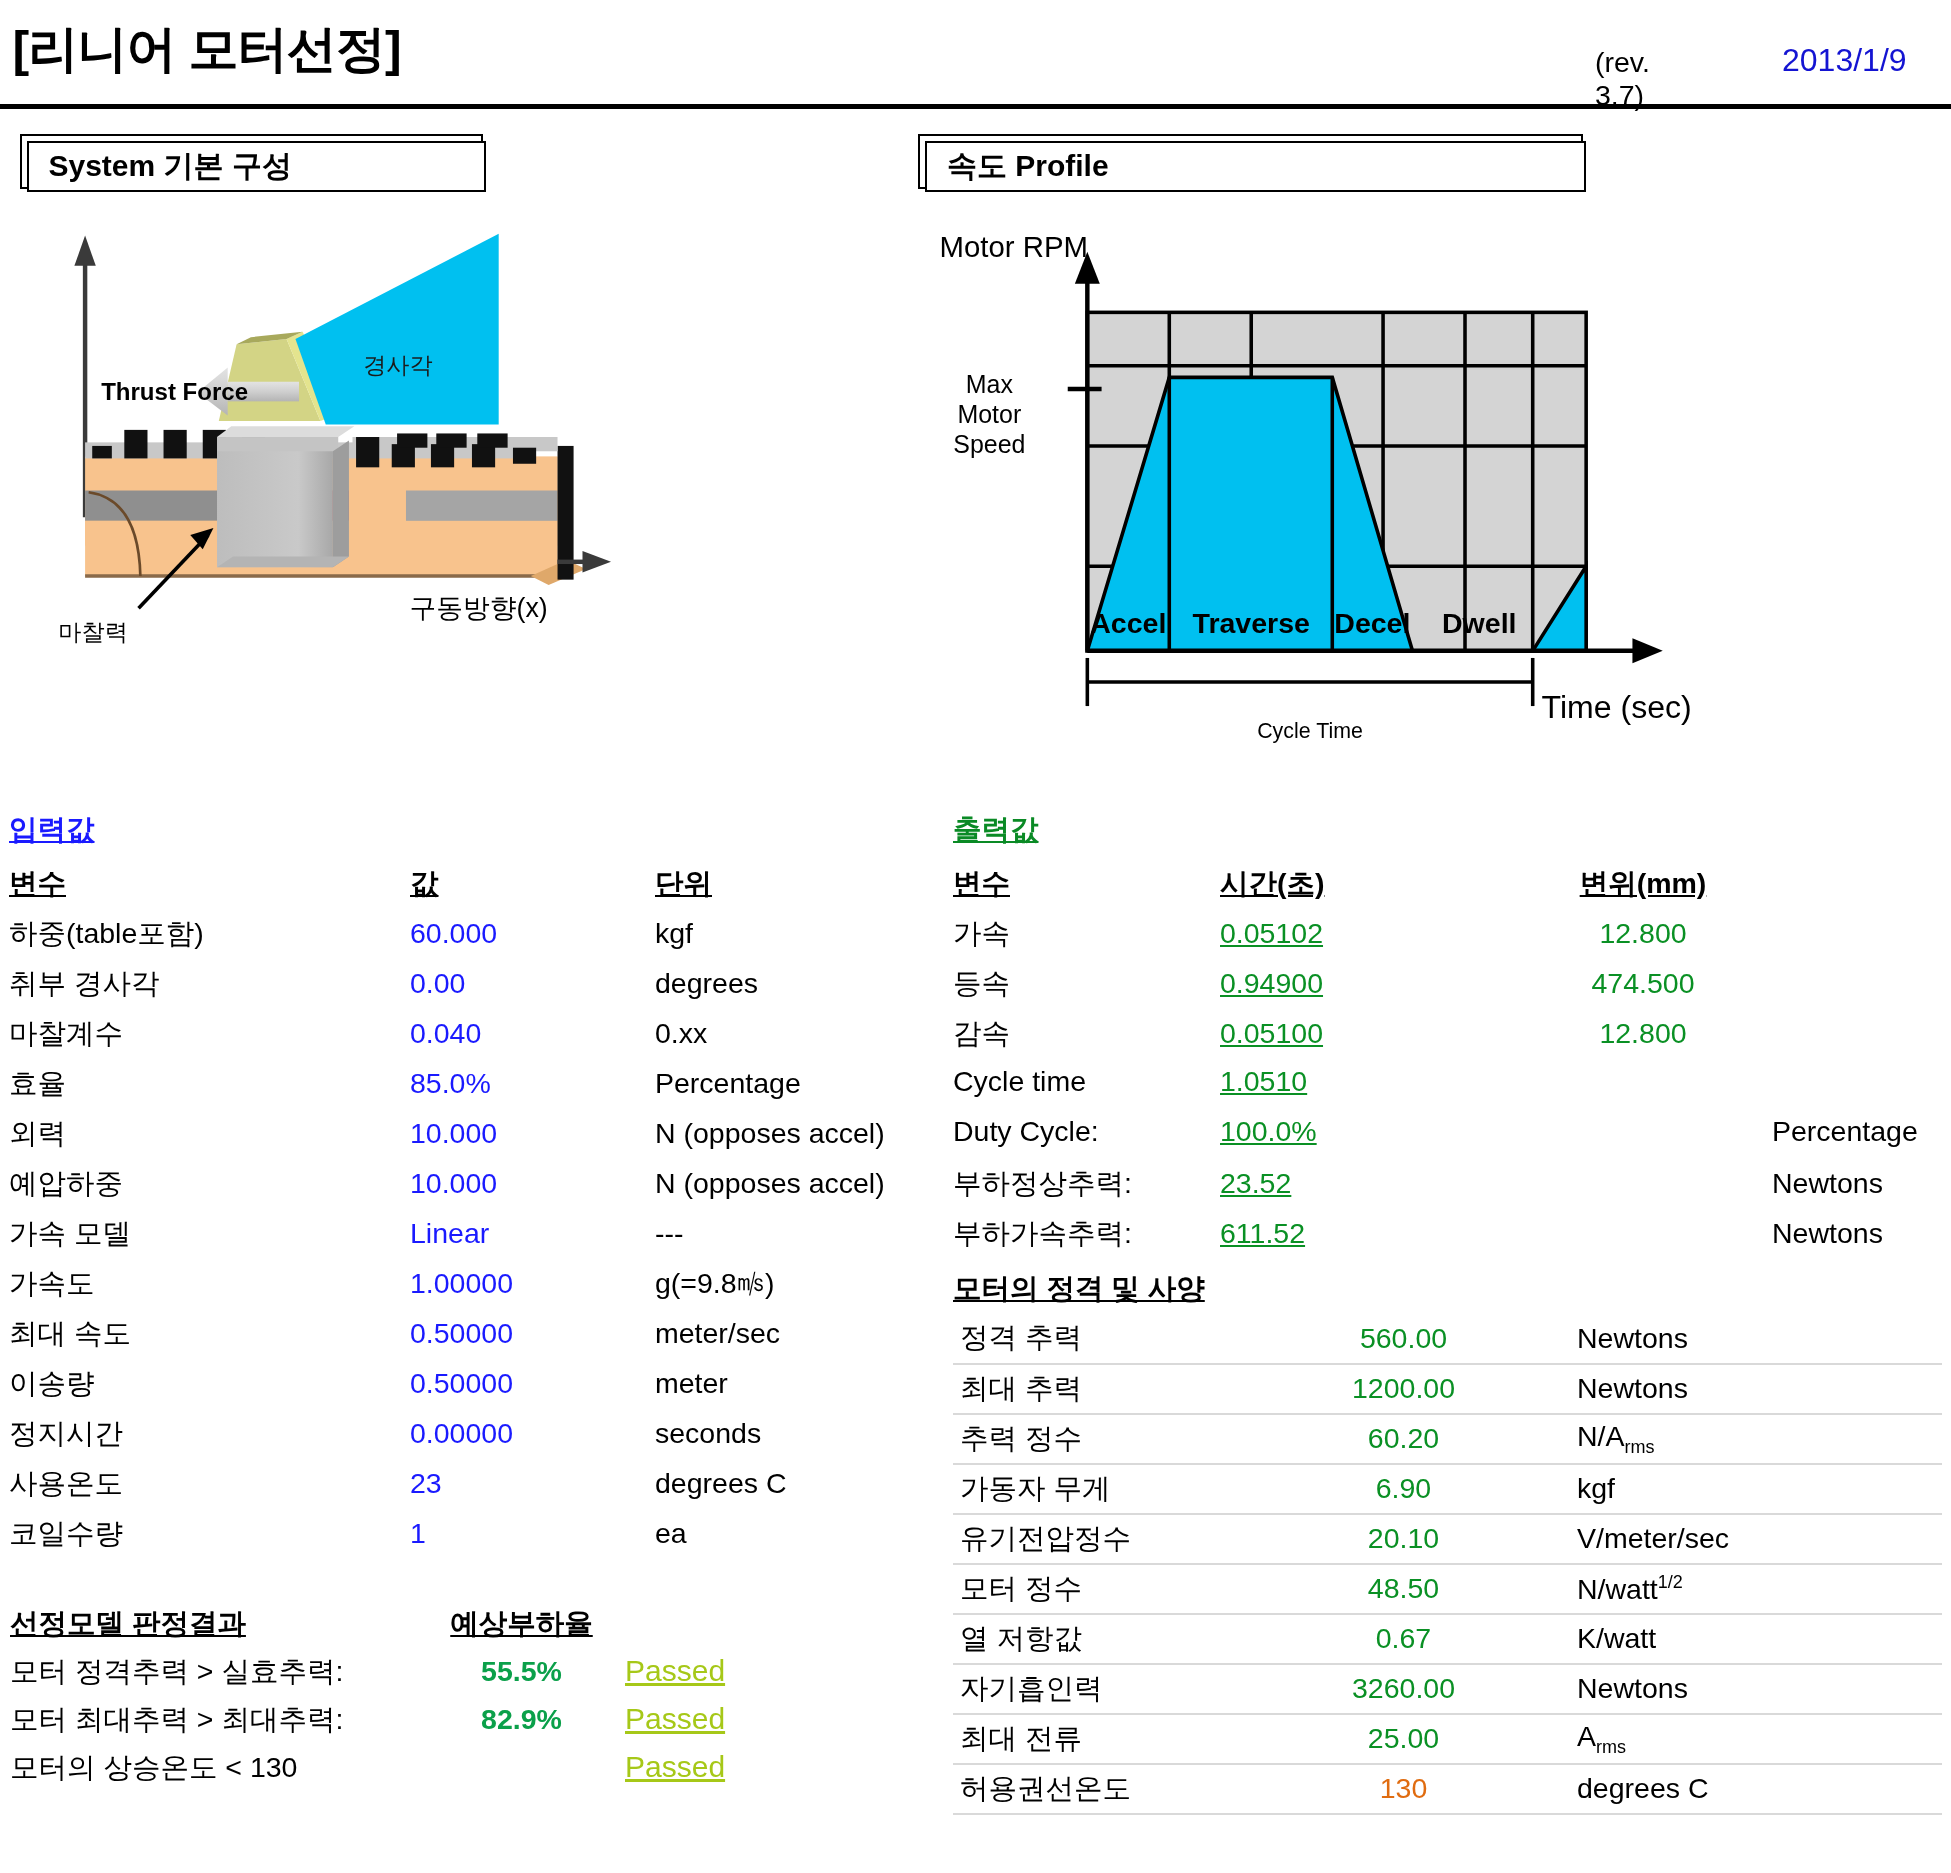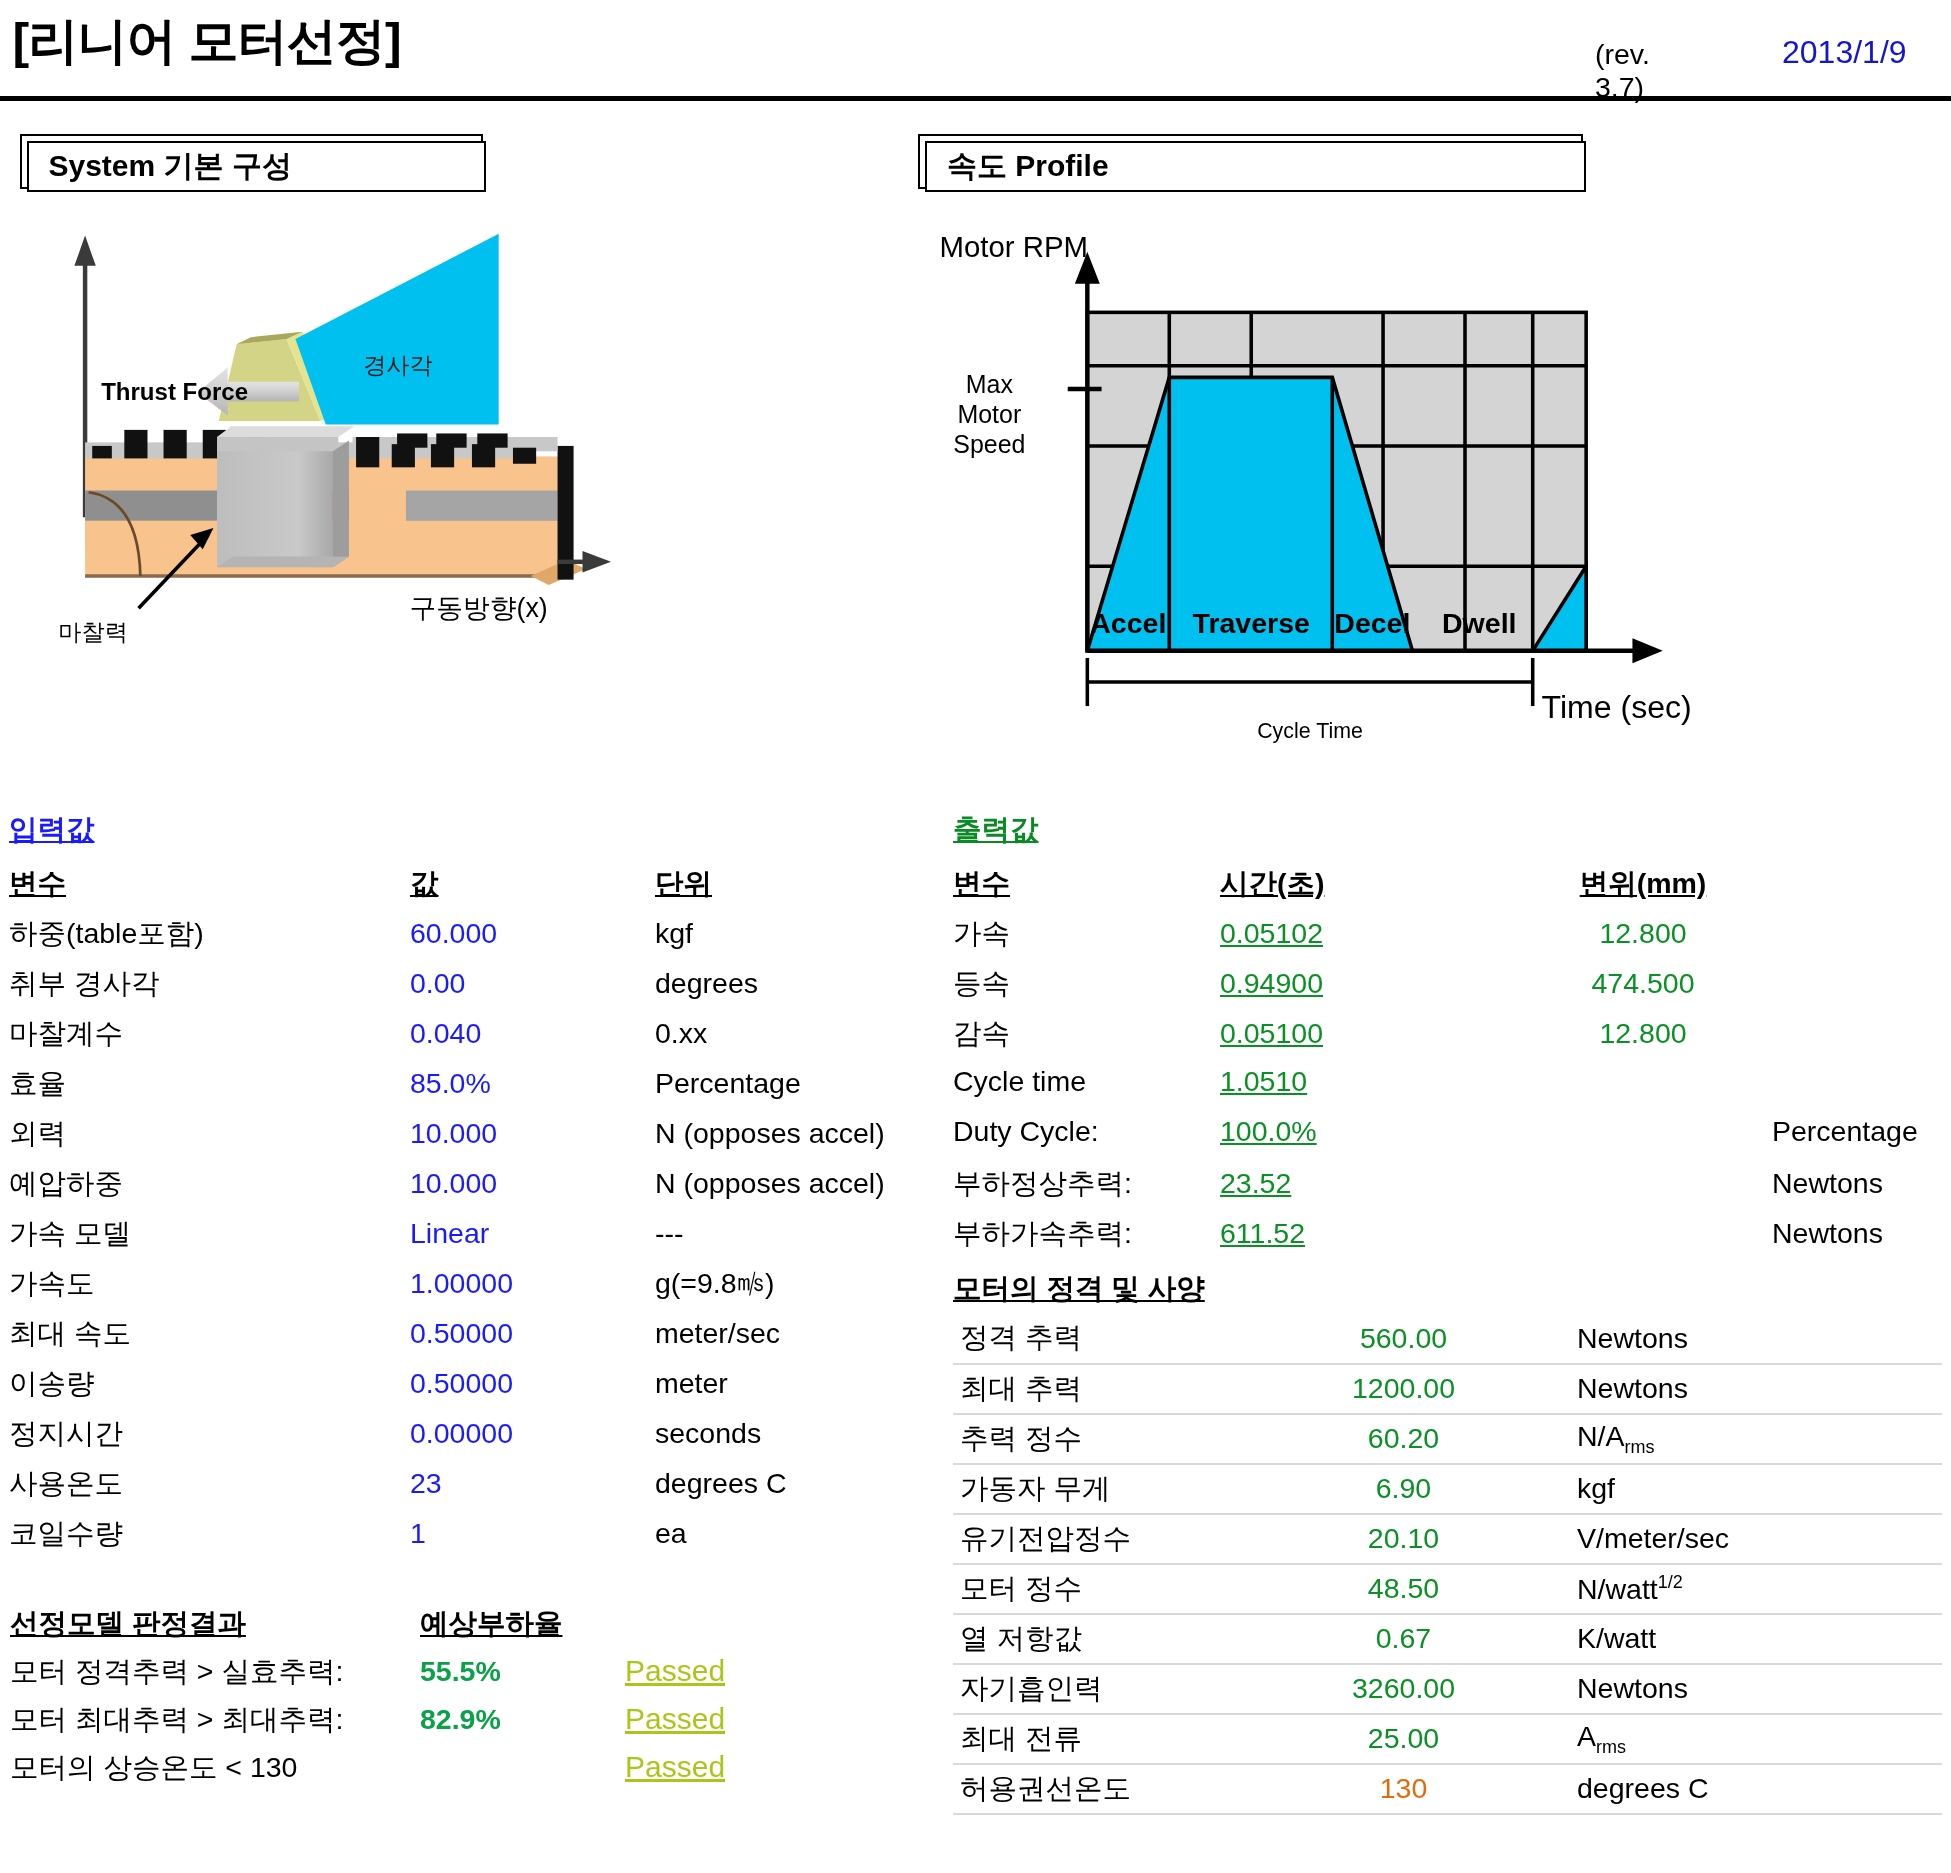--- a/index.html
+++ b/index.html
@@ -8,21 +8,21 @@
     width:1952px; height:1873px;
     background:#ffffff;
     font-family:"Liberation Sans", sans-serif;
     color:#000;
     position:relative;
     overflow:hidden;
   }
 
   
   #page-header {
-    position:absolute; left:0; top:4px; width:1612px; height:96px;
+    position:absolute; left:0; top:12px; width:1612px; height:96px;
   }
   #title-main {
     position:absolute; left:12.5px; top:3.6px;
     font-size:50px; font-weight:bold; letter-spacing:-0.9px;
     white-space:nowrap;
   }
   #rev-label {
     position:absolute; left:1595px; top:34px;
     font-size:28.5px; color:#000;
   }
@@ -104,21 +104,21 @@
   #motor-spec-table td.warnv   { color:#e06c10; }
   sup.sm { font-size:18px; }
   sub.sm { font-size:18px; }
 
   
   #verdict-panel { position:absolute; left:9px; top:1604px; width:891px; }
   #verdict-table { border-collapse:collapse; width:100%; }
   #verdict-table tr { height:48px; }
   #verdict-table td { font-size:28.5px; vertical-align:baseline; }
   #verdict-table td.v-name { width:410px; white-space:nowrap; }
-  #verdict-table td.v-pct  { width:205px; font-weight:bold; color:#0ba04a; }
+  #verdict-table td.v-pct  { width:205px; text-align:center; font-weight:bold; color:#0ba04a; }
   #verdict-table td.v-res  { white-space:nowrap; }
   .hdr-ul { font-weight:bold; text-decoration:underline; }
   .passed {
     color:#a6c818; text-decoration:underline; font-size:30px;
   }
   .units-tight { font-size:25px; }
 </style>
 </head>
 <body>
 

